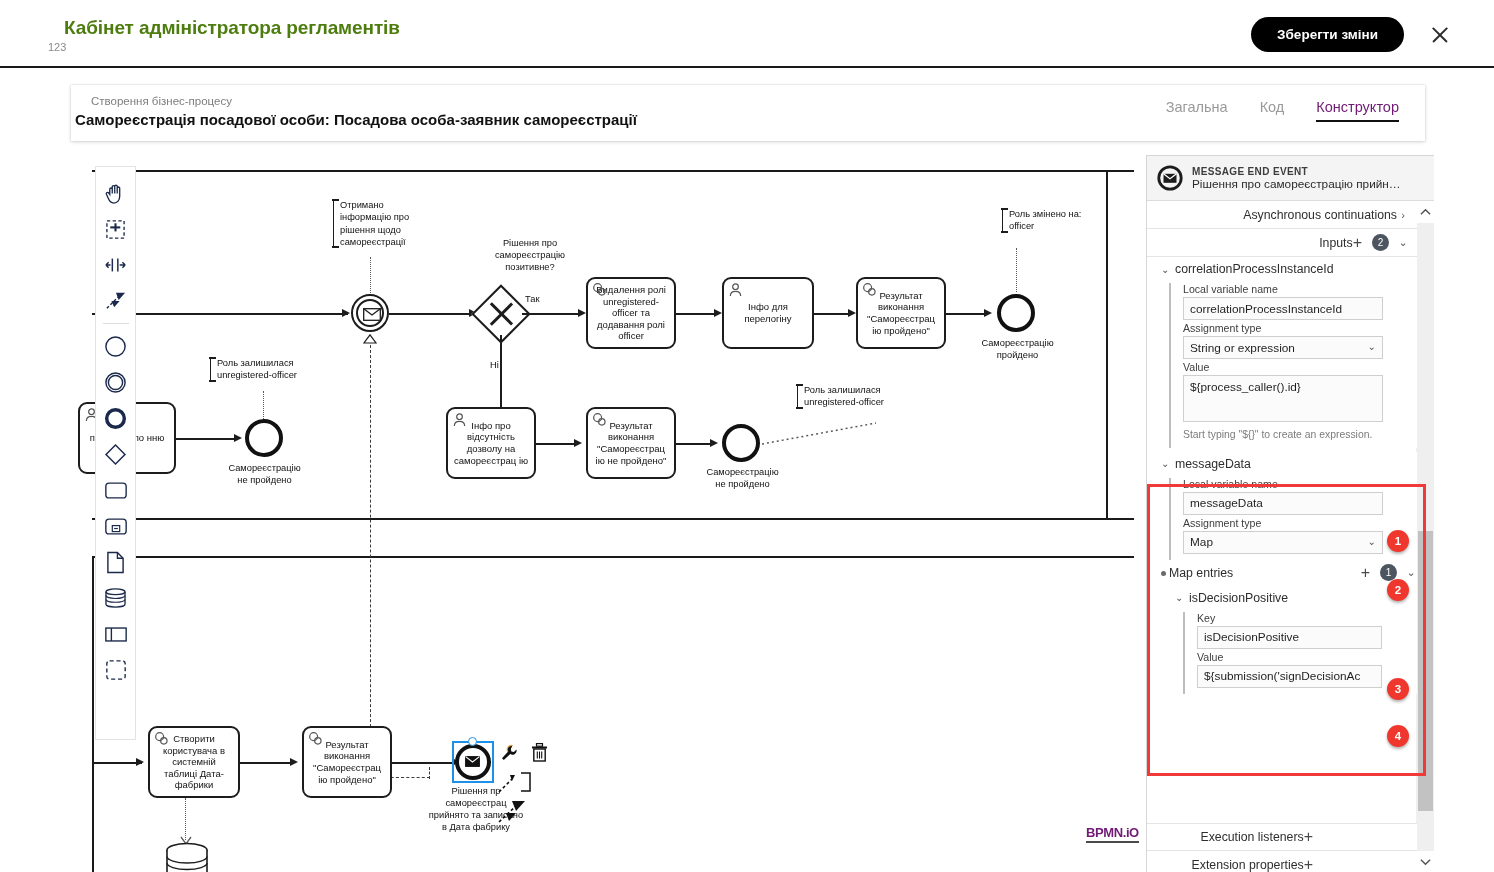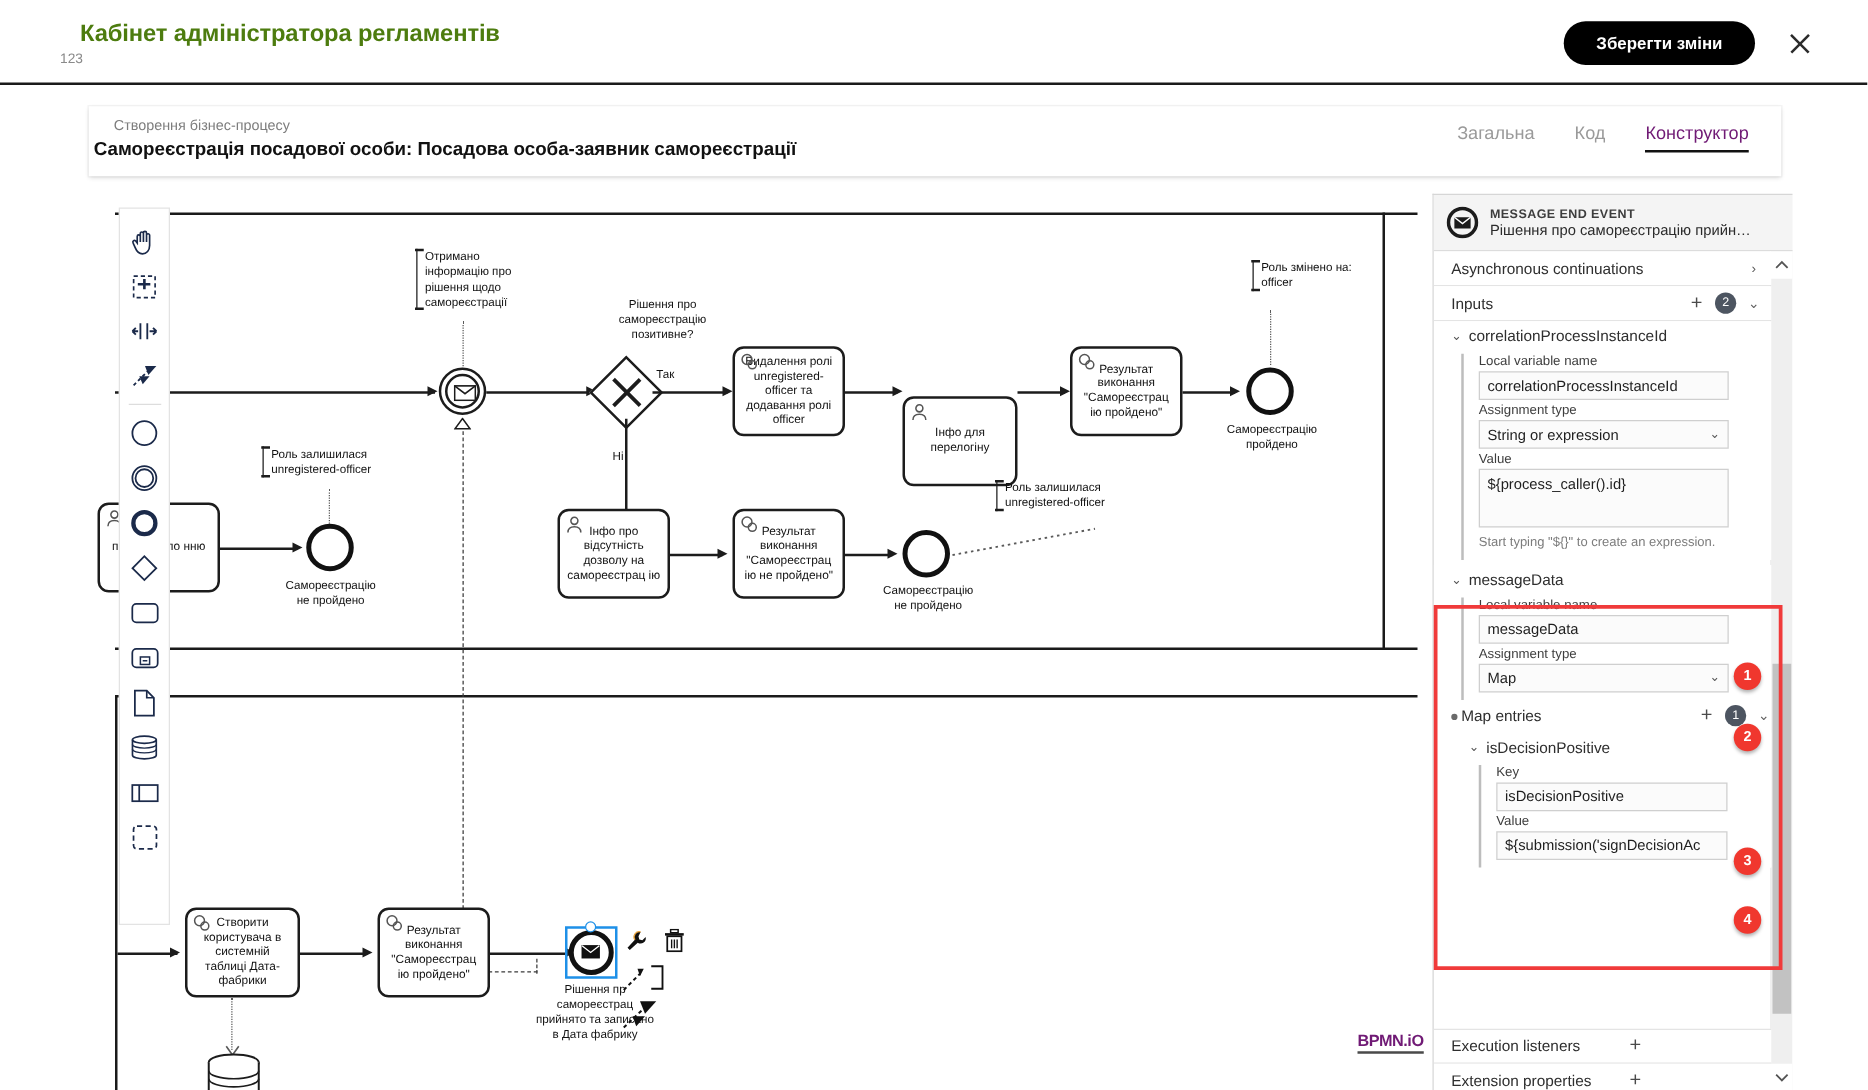--- a/index.html
+++ b/index.html
@@ -195,21 +195,21 @@
     background:#fff;
   }
   .scroll-up { top:0; }
   .scroll-dn { bottom:0; }
 
   .grouprow {
     position:relative; height:28px; border-bottom:1px solid #e4e4e4;
     display:flex; align-items:center; padding:0 8px 0 14px;
     cursor:pointer; background:#fff; width:270px;
   }
-  .grouprow .gtitle { flex:1; font-size:12.3px; color:#2e2e2e; }
+  .grouprow .gtitle { flex:1; font-size:12.3px; color:#2e2e2e;text-align:right; }
   .gplus { font-size:16px; color:#4a4a4a; margin-right:10px; line-height:1; }
   .gbadge {
     min-width:17px; height:17px; border-radius:9px; background:#4d5561; color:#fff;
     font-size:10px; display:flex; align-items:center; justify-content:center;
     padding:0 5px; margin-right:8px;
   }
   .chev { width:12px; color:#5a5a5a; font-size:11px; text-align:center; }
 
   .entry { position:relative; width:270px; background:#fff; }
   .entry-head {
@@ -324,21 +324,21 @@
       <svg class="tico" viewBox="0 0 16 16">
         <circle cx="6" cy="6" r="4.2" fill="none" stroke="#555" stroke-width="1.3"></circle>
         <circle cx="10.5" cy="10.5" r="3.4" fill="none" stroke="#555" stroke-width="1.3"></circle>
       </svg>
       <div class="tlabel">Видалення ролі unregistered-officer та додавання ролі officer</div>
     </div>
 
     <div class="flow flow-h" style="left:606px; top:161px; width:42px;"></div>
     <div class="arrow-r" style="left:644px; top:157px;"></div>
 
-    <div class="task" style="left:652px; top:125px; width:92px; height:72px;margin-top:40px;">
+    <div class="task" style="left:652px; top:125px; width:92px; height:72px;">
       <svg class="tico" viewBox="0 0 16 16">
         <circle cx="8" cy="5" r="3" fill="none" stroke="#555" stroke-width="1.3"></circle>
         <path d="M2.5 15 q0-5 5.5-5 t5.5 5" fill="none" stroke="#555" stroke-width="1.3"></path>
       </svg>
       <div class="tlabel">Інфо для перелогіну</div>
     </div>
 
     <div class="flow flow-h" style="left:744px; top:161px; width:38px;"></div>
     <div class="arrow-r" style="left:778px; top:157px;"></div>
 

